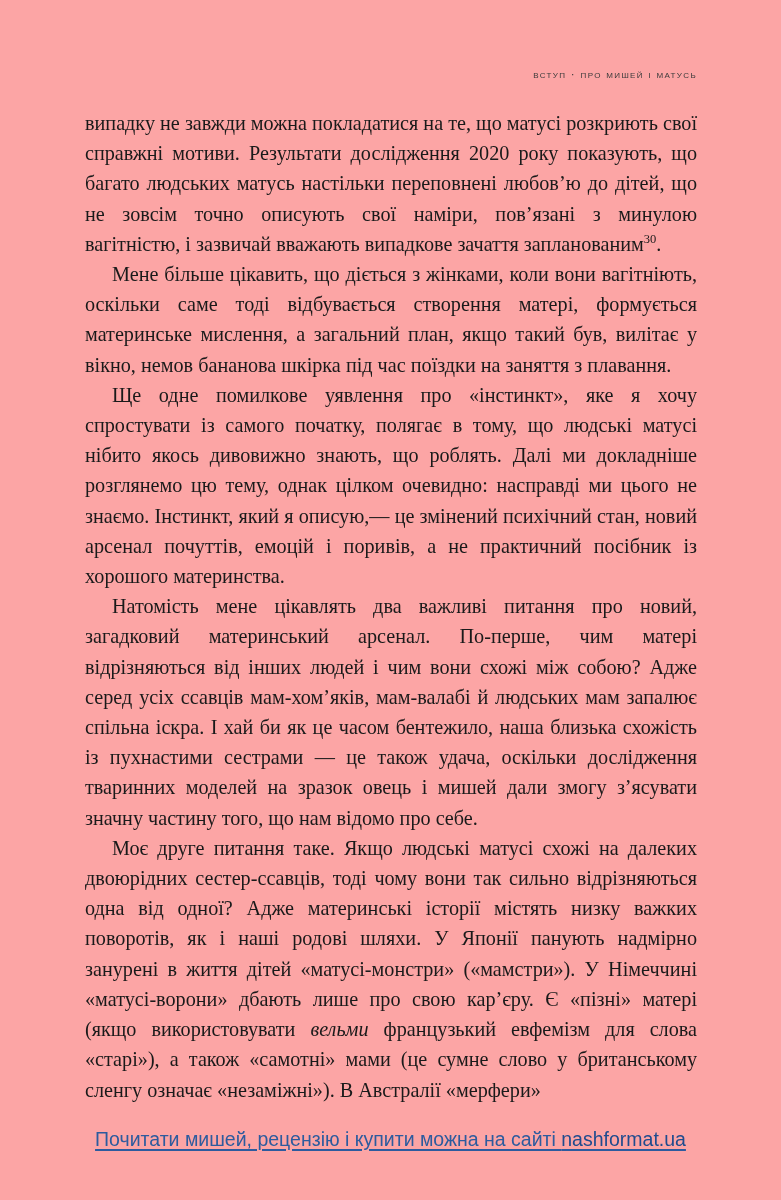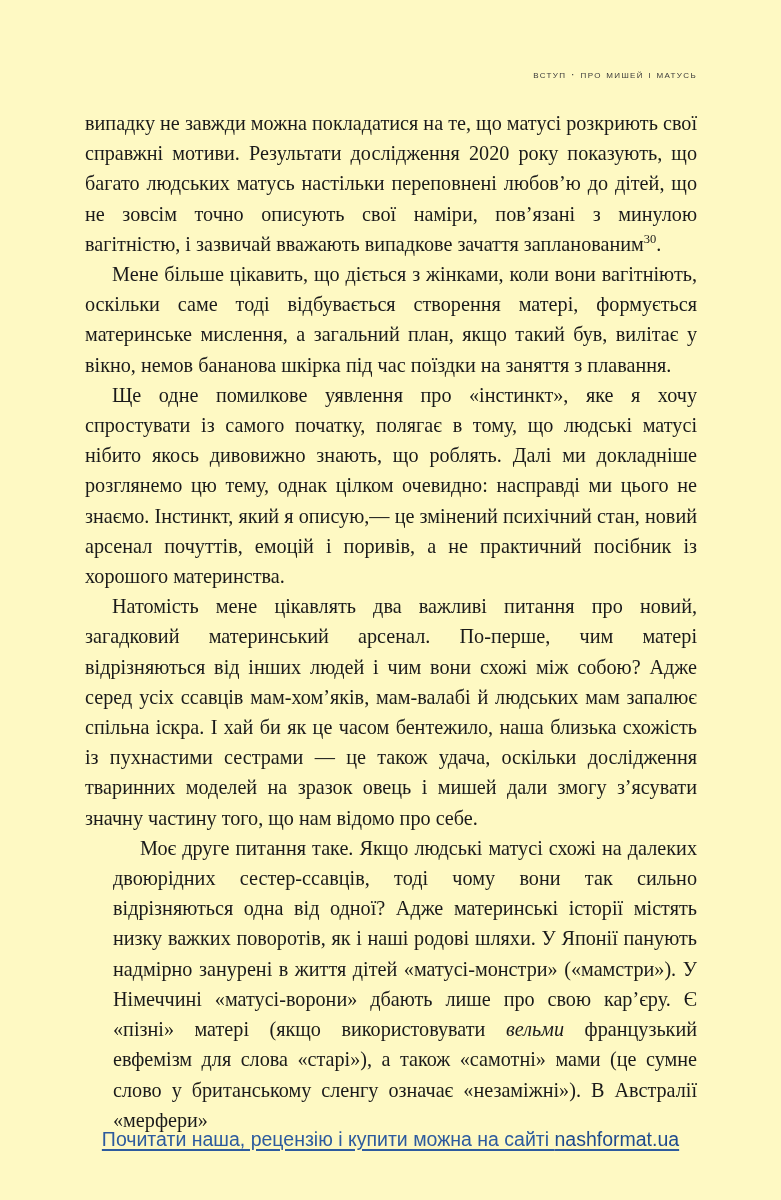--- a/index.html
+++ b/index.html
@@ -4,21 +4,21 @@
 <style>
   html, body {
     margin: 0;
     padding: 0;
     background: #ffffff;
   }
   .page {
     position: relative;
     width: 781px;
     height: 1200px;
-    background: #fef9c3;
+    background: #fca5a5;
     overflow: hidden;
     box-sizing: border-box;
   }
 
   
   .running-header {
     position: absolute;
     top: 68px;
     left: 85px;
     right: 84px;
@@ -53,21 +53,20 @@
   .body-block p {
     margin: 0;
     text-indent: 27px;
     text-align: justify;
   }
   .body-block p.first {
     text-indent: 0;
   }
   .body-block p:last-child {
     text-align: justify;
-    margin-left: 28px;
   }
   sup.fn {
     font-size: 0.62em;
     vertical-align: super;
     line-height: 0;
   }
   em.it {
     font-style: italic;
   }
 
@@ -121,16 +120,16 @@
   <div class="body-block" id="body-block">
       <p class="first">випадку не завжди можна покладатися на те, що матусі розкриють свої справжні мотиви. Результати дослідження 2020 року показують, що багато людських матусь настільки переповнені любов’ю до дітей, що не зовсім точно описують свої наміри, пов’язані з минулою вагітністю, і зазвичай вважають випадкове зачаття запланованим<sup class="fn">30</sup>.</p>
       <p>Мене більше цікавить, що діється з жінками, коли вони вагітніють, оскільки саме тоді відбувається створення матері, формується материнське мислення, а загальний план, якщо такий був, вилітає у вікно, немов бананова шкірка під час поїздки на заняття з плавання.</p>
       <p>Ще одне помилкове уявлення про «інстинкт», яке я хочу спростувати із самого початку, полягає в тому, що людські матусі нібито якось дивовижно знають, що роблять. Далі ми докладніше розглянемо цю тему, однак цілком очевидно: насправді ми цього не знаємо. Інстинкт, який я описую,— це змінений психічний стан, новий арсенал почуттів, емоцій і поривів, а не практичний посібник із хорошого материнства.</p>
       <p>Натомість мене цікавлять два важливі питання про новий, загадковий материнський арсенал. По-перше, чим матері відрізняються від інших людей і чим вони схожі між собою? Адже серед усіх ссавців мам-хом’яків, мам-валабі й людських мам запалює спільна іскра. І хай би як це часом бентежило, наша близька схожість із пухнастими сестрами — це також удача, оскільки дослідження тваринних моделей на зразок овець і мишей дали змогу з’ясувати значну частину того, що нам відомо про себе.</p>
       <p>Моє друге питання таке. Якщо людські матусі схожі на далеких двоюрідних сестер-ссавців, тоді чому вони так сильно відрізняються одна від одної? Адже материнські історії містять низку важких поворотів, як і наші родові шляхи. У Японії панують надмірно занурені в життя дітей «матусі-монстри» («мамстри»). У Німеччині «матусі-ворони» дбають лише про свою кар’єру. Є «пізні» матері (якщо використовувати <em class="it">вельми</em> французький евфемізм для слова «старі»), а також «самотні» мами (це сумне слово у британському сленгу означає «незаміжні»). В Австралії «мерфери»</p>
     </div>
 
 
   <div class="promo">
-    <span class="promo-link"><span>Почитати наша, рецензію і купити можна на сайті </span><span class="promo-domain">nashformat.ua</span></span>
+    <span class="promo-link"><span>Почитати мишей, рецензію і купити можна на сайті </span><span class="promo-domain">nashformat.ua</span></span>
   </div>
 
 </div>
 
 </body></html>

